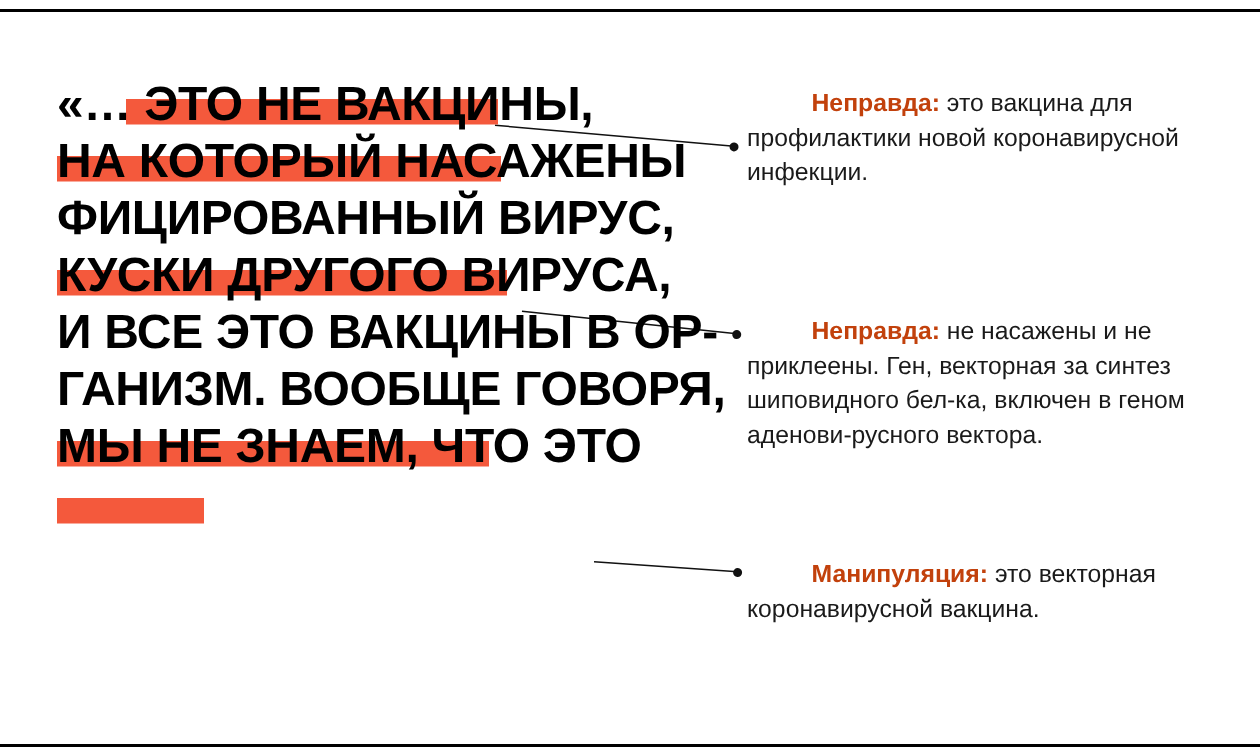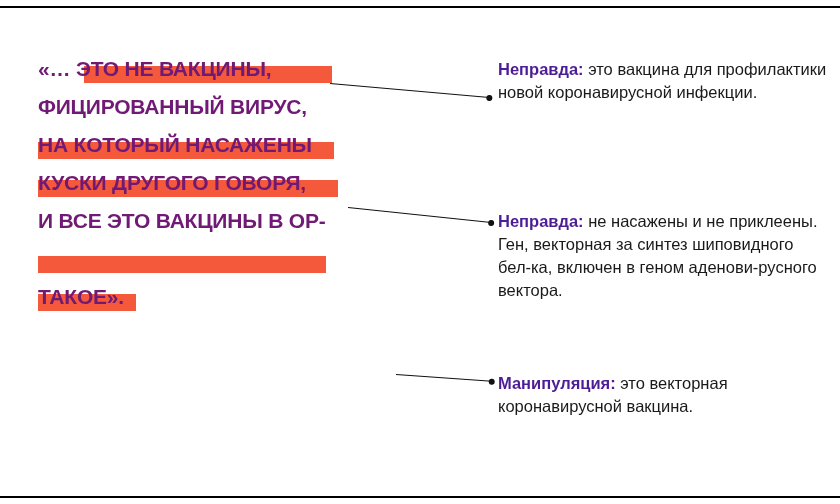--- a/index.html
+++ b/index.html
@@ -43,23 +43,23 @@
     left: 38px;
     top: 50px;
     width: 420px;
   }
   .quote-line {
     position: relative;
     height: 38px;
     line-height: 38px;
     white-space: nowrap;
     font-weight: bold;
-    font-size: 21px;
+    font-size: 32px;
     letter-spacing: -0.2px;
-    color: #701a75;
+    color: #000000;
   }
   .quote-line .txt {
     position: relative;
     z-index: 2;
   }
   .quote-line .hl {
     position: absolute;
     z-index: 1;
     background: #f4593c;
     height: 17px;
@@ -69,21 +69,22 @@
   
   .note {
     position: absolute;
     width: 330px;
     font-size: 16.5px;
     line-height: 23px;
     color: #1a1a1a;
   }
   .note b {
     font-weight: bold;
-    color: #4c1d95;
+    color: #c2410c;
+    margin-left: 43px;
   }
   .note-1 { left: 498px; top: 58px; }
   .note-2 { left: 498px; top: 210px; }
   .note-3 { left: 498px; top: 372px; }
 
   
   .leader {
     position: absolute;
     height: 1px;
     background: #111111;
@@ -111,45 +112,48 @@
 
   <div class="quote">
 
     <div class="quote-line">
       <span class="hl" style="left:46px; width:248px;"></span>
       <span class="txt">«… ЭТО НЕ ВАКЦИНЫ,</span>
     </div>
 
 
     <div class="quote-line">
-      <span class="txt">ФИЦИРОВАННЫЙ ВИРУС,</span>
-    </div>
-
-    <div class="quote-line">
       <span class="hl" style="left:0px; width:296px;"></span>
       <span class="txt">НА КОТОРЫЙ НАСАЖЕНЫ</span>
     </div>
 
     <div class="quote-line">
+      <span class="txt">ФИЦИРОВАННЫЙ ВИРУС,</span>
+    </div>
+
+    <div class="quote-line">
       <span class="hl" style="left:0px; width:300px;"></span>
-      <span class="txt">КУСКИ ДРУГОГО ГОВОРЯ,</span>
+      <span class="txt">КУСКИ ДРУГОГО ВИРУСА,</span>
     </div>
 
     <div class="quote-line">
       <span class="txt">И ВСЕ ЭТО ВАКЦИНЫ В ОР-</span>
     </div>
 
+    <div class="quote-line">
+      <span class="txt">ГАНИЗМ. ВООБЩЕ ГОВОРЯ,</span>
+    </div>
 
     <div class="quote-line">
       <span class="hl" style="left:0px; width:288px;"></span>
+      <span class="txt">МЫ НЕ ЗНАЕМ, ЧТО ЭТО</span>
     </div>
 
     <div class="quote-line">
       <span class="hl" style="left:0px; width:98px;"></span>
-      <span class="txt">ТАКОЕ».</span>
     </div>
 
   </div>
 
   <div class="leader diag" style="left:330px; top:83px; width:160px; transform: rotate(5deg);">
     <span class="dot"></span>
   </div>
 
   <div class="leader diag" style="left:348px; top:207px; width:144px; transform: rotate(6deg);">
     <span class="dot"></span>

